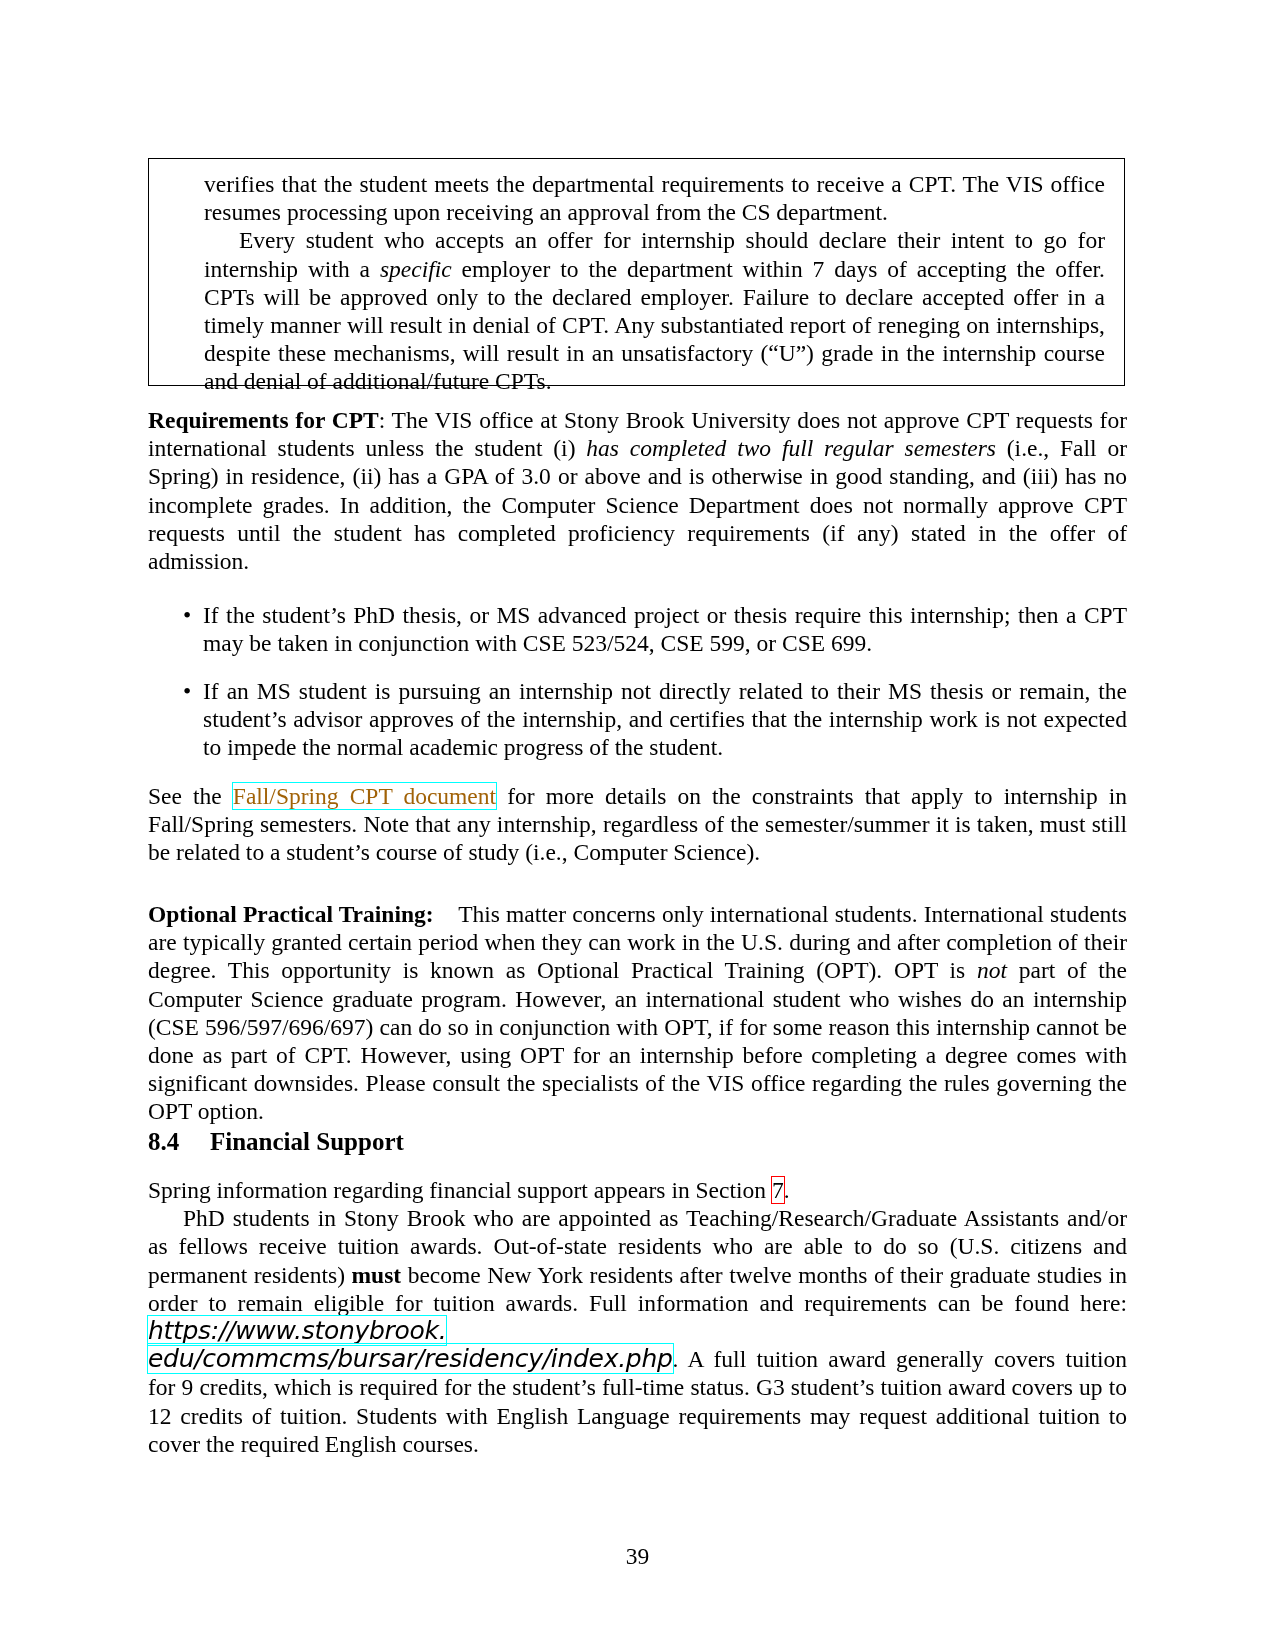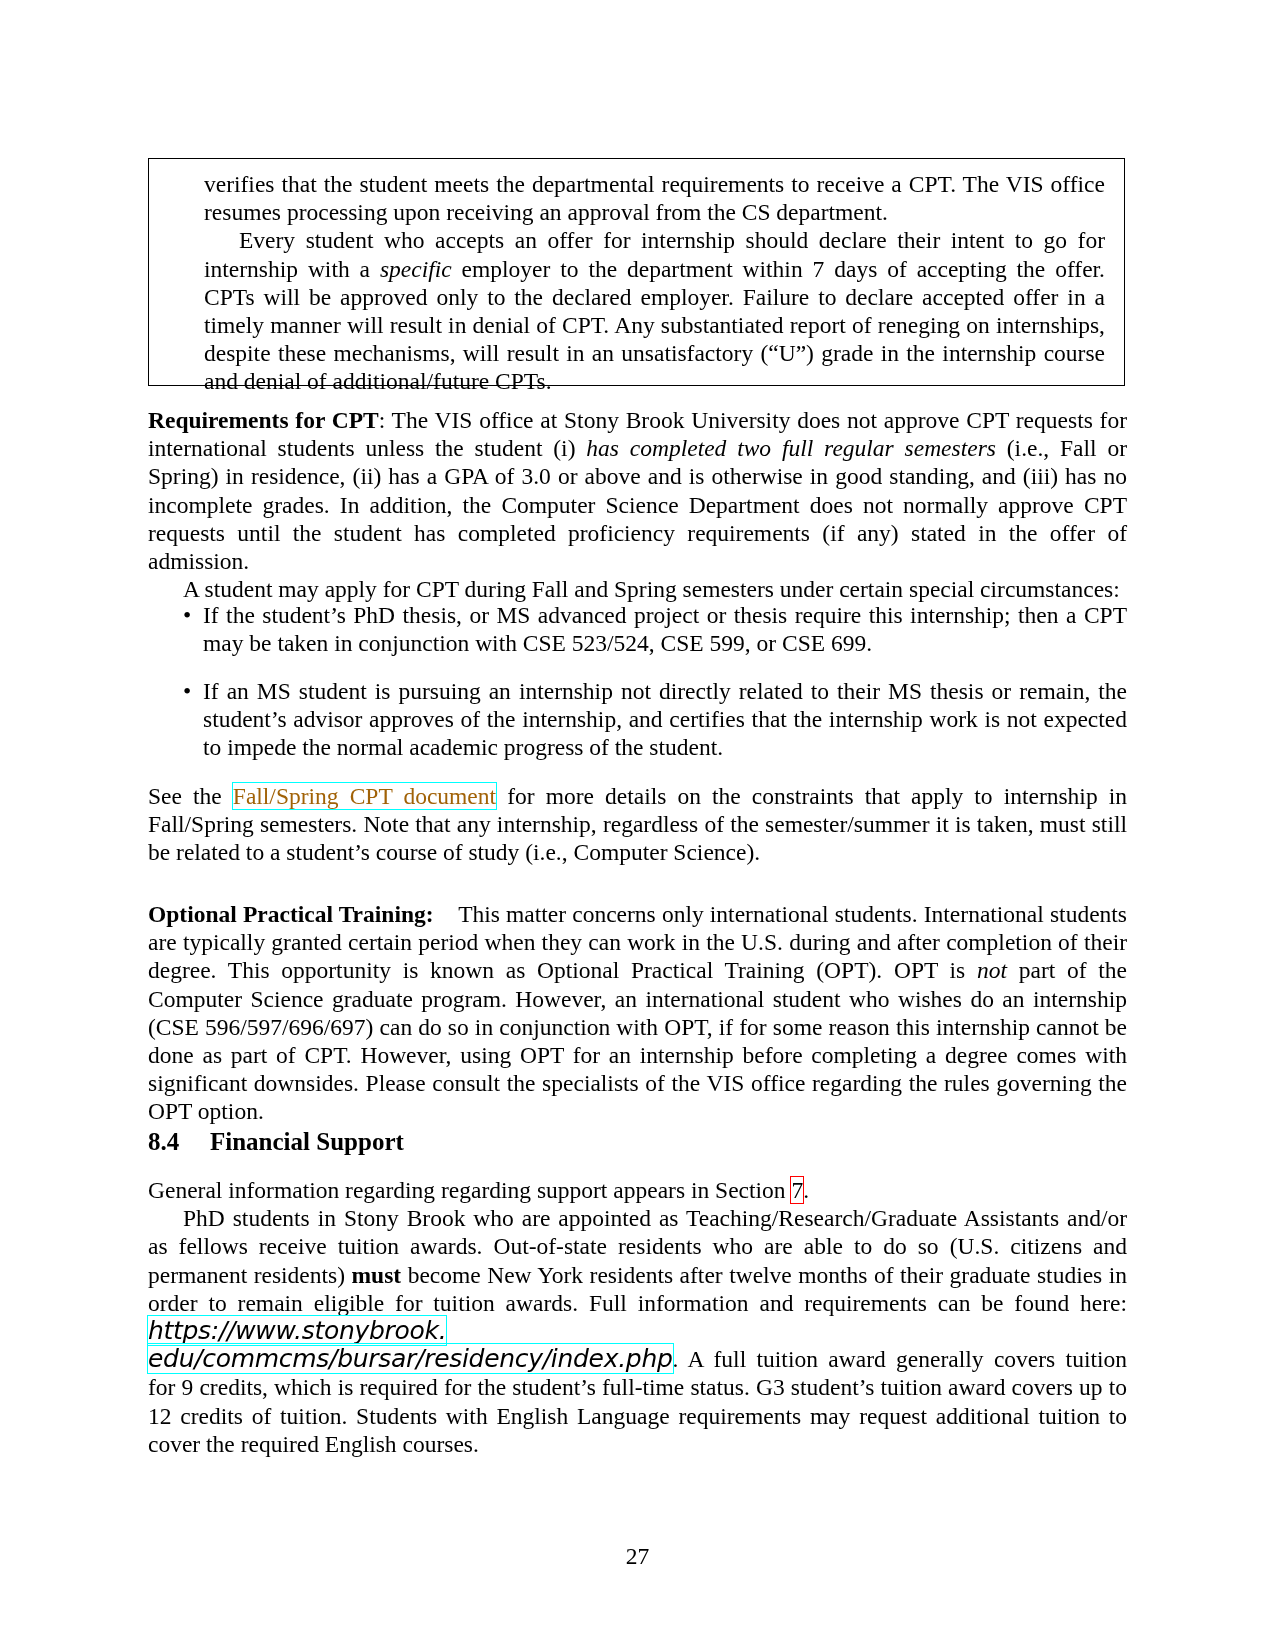--- a/index.html
+++ b/index.html
@@ -28,21 +28,20 @@
 
 <div class="page">
 
   <div class="box">
     <p>verifies that the student meets the departmental requirements to receive a CPT. The VIS office resumes processing upon receiving an approval from the CS department.</p>
     <p class="indent"><span>Every student who accepts an offer for internship should declare their intent to go for internship with a </span><em>specific</em><span> employer to the department within 7 days of accepting the offer. CPTs will be approved only to the declared employer.  Failure to declare accepted offer in a timely manner will result in denial of CPT. Any substantiated report of reneging on internships, despite these mechanisms, will result in an unsatisfactory (“U”) grade in the internship course and denial of additional/future CPTs.</span></p>
   </div>
 
   <div class="blk" style="top:406px">
     <p><b>Requirements for CPT</b><span>: The VIS office at Stony Brook University does not approve CPT requests for international students unless the student (i) </span><em>has completed two full regular semesters</em><span> (i.e., Fall or Spring) in residence, (ii) has a GPA of 3.0 or above and is otherwise in good standing, and (iii) has no incomplete grades.  In addition, the Computer Science Department does not normally approve CPT requests until the student has completed proficiency requirements (if any) stated in the offer of admission.</span></p>
-    <p class="indent">A student may apply for CPT during Fall and Spring semesters under certain special circumstances:</p>
   </div>
 
   <ul class="blk" style="top:601px">
     <li><span class="bullet">•</span><span>If the student’s PhD thesis, or MS advanced project or thesis require this internship; then a CPT may be taken in conjunction with CSE 523/524, CSE 599, or CSE 699.</span></li>
   </ul>
   <ul class="blk" style="top:677px">
     <li><span class="bullet">•</span><span>If an MS student is pursuing an internship not directly related to their MS thesis or remain, the student’s advisor approves of the internship, and certifies that the internship work is not expected to impede the normal academic progress of the student.</span></li>
   </ul>
 
   <div class="blk" style="top:782px">
@@ -51,19 +50,19 @@
 
   <div class="blk" style="top:900px">
     <p><b>Optional Practical Training:</b>&nbsp;&nbsp;&nbsp;&nbsp;<span>This matter concerns only international students. International students are typically granted certain period when they can work in the U.S. during and after completion of their degree. This opportunity is known as Optional Practical Training (OPT). OPT is </span><em>not</em><span> part of the Computer Science graduate program.  However, an international student who wishes do an internship (CSE 596/597/696/697) can do so in conjunction with OPT, if for some reason this internship cannot be done as part of CPT. However, using OPT for an internship before completing a degree comes with significant downsides.  Please consult the specialists of the VIS office regarding the rules governing the OPT option.</span></p>
   </div>
 
   <div class="blk" style="top:1128px">
     <h3><span class="num">8.4</span><span>Financial Support</span></h3>
   </div>
 
   <div class="blk" style="top:1176px">
-    <p style="text-align:left"><span>General information regarding regarding support appears in Section </span><a class="link-red">7</a><span>.</span></p>
+    <p style="text-align:left"><span>Spring information regarding financial support appears in Section </span><a class="link-red">7</a><span>.</span></p>
     <p class="indent"><span>PhD students in Stony Brook who are appointed as Teaching/Research/Graduate Assistants and/or as fellows receive tuition awards.  Out-of-state residents who are able to do so (U.S. citizens and permanent residents) </span><b>must</b><span> become New York residents after twelve months of their graduate studies in order to remain eligible for tuition awards. Full information and requirements can be found here: </span><a class="link-cyan url">https://www.stonybrook.</a><br><a class="link-cyan url">edu/commcms/bursar/residency/index.php</a><span>.  A full tuition award generally covers tuition for 9 credits, which is required for the student’s full-time status.  G3 student’s tuition award covers up to 12 credits of tuition. Students with English Language requirements may request additional tuition to cover the required English courses.</span></p>
   </div>
 
 </div>
 
-<div class="pagenum">27</div>
+<div class="pagenum">39</div>
 
 </body></html>

